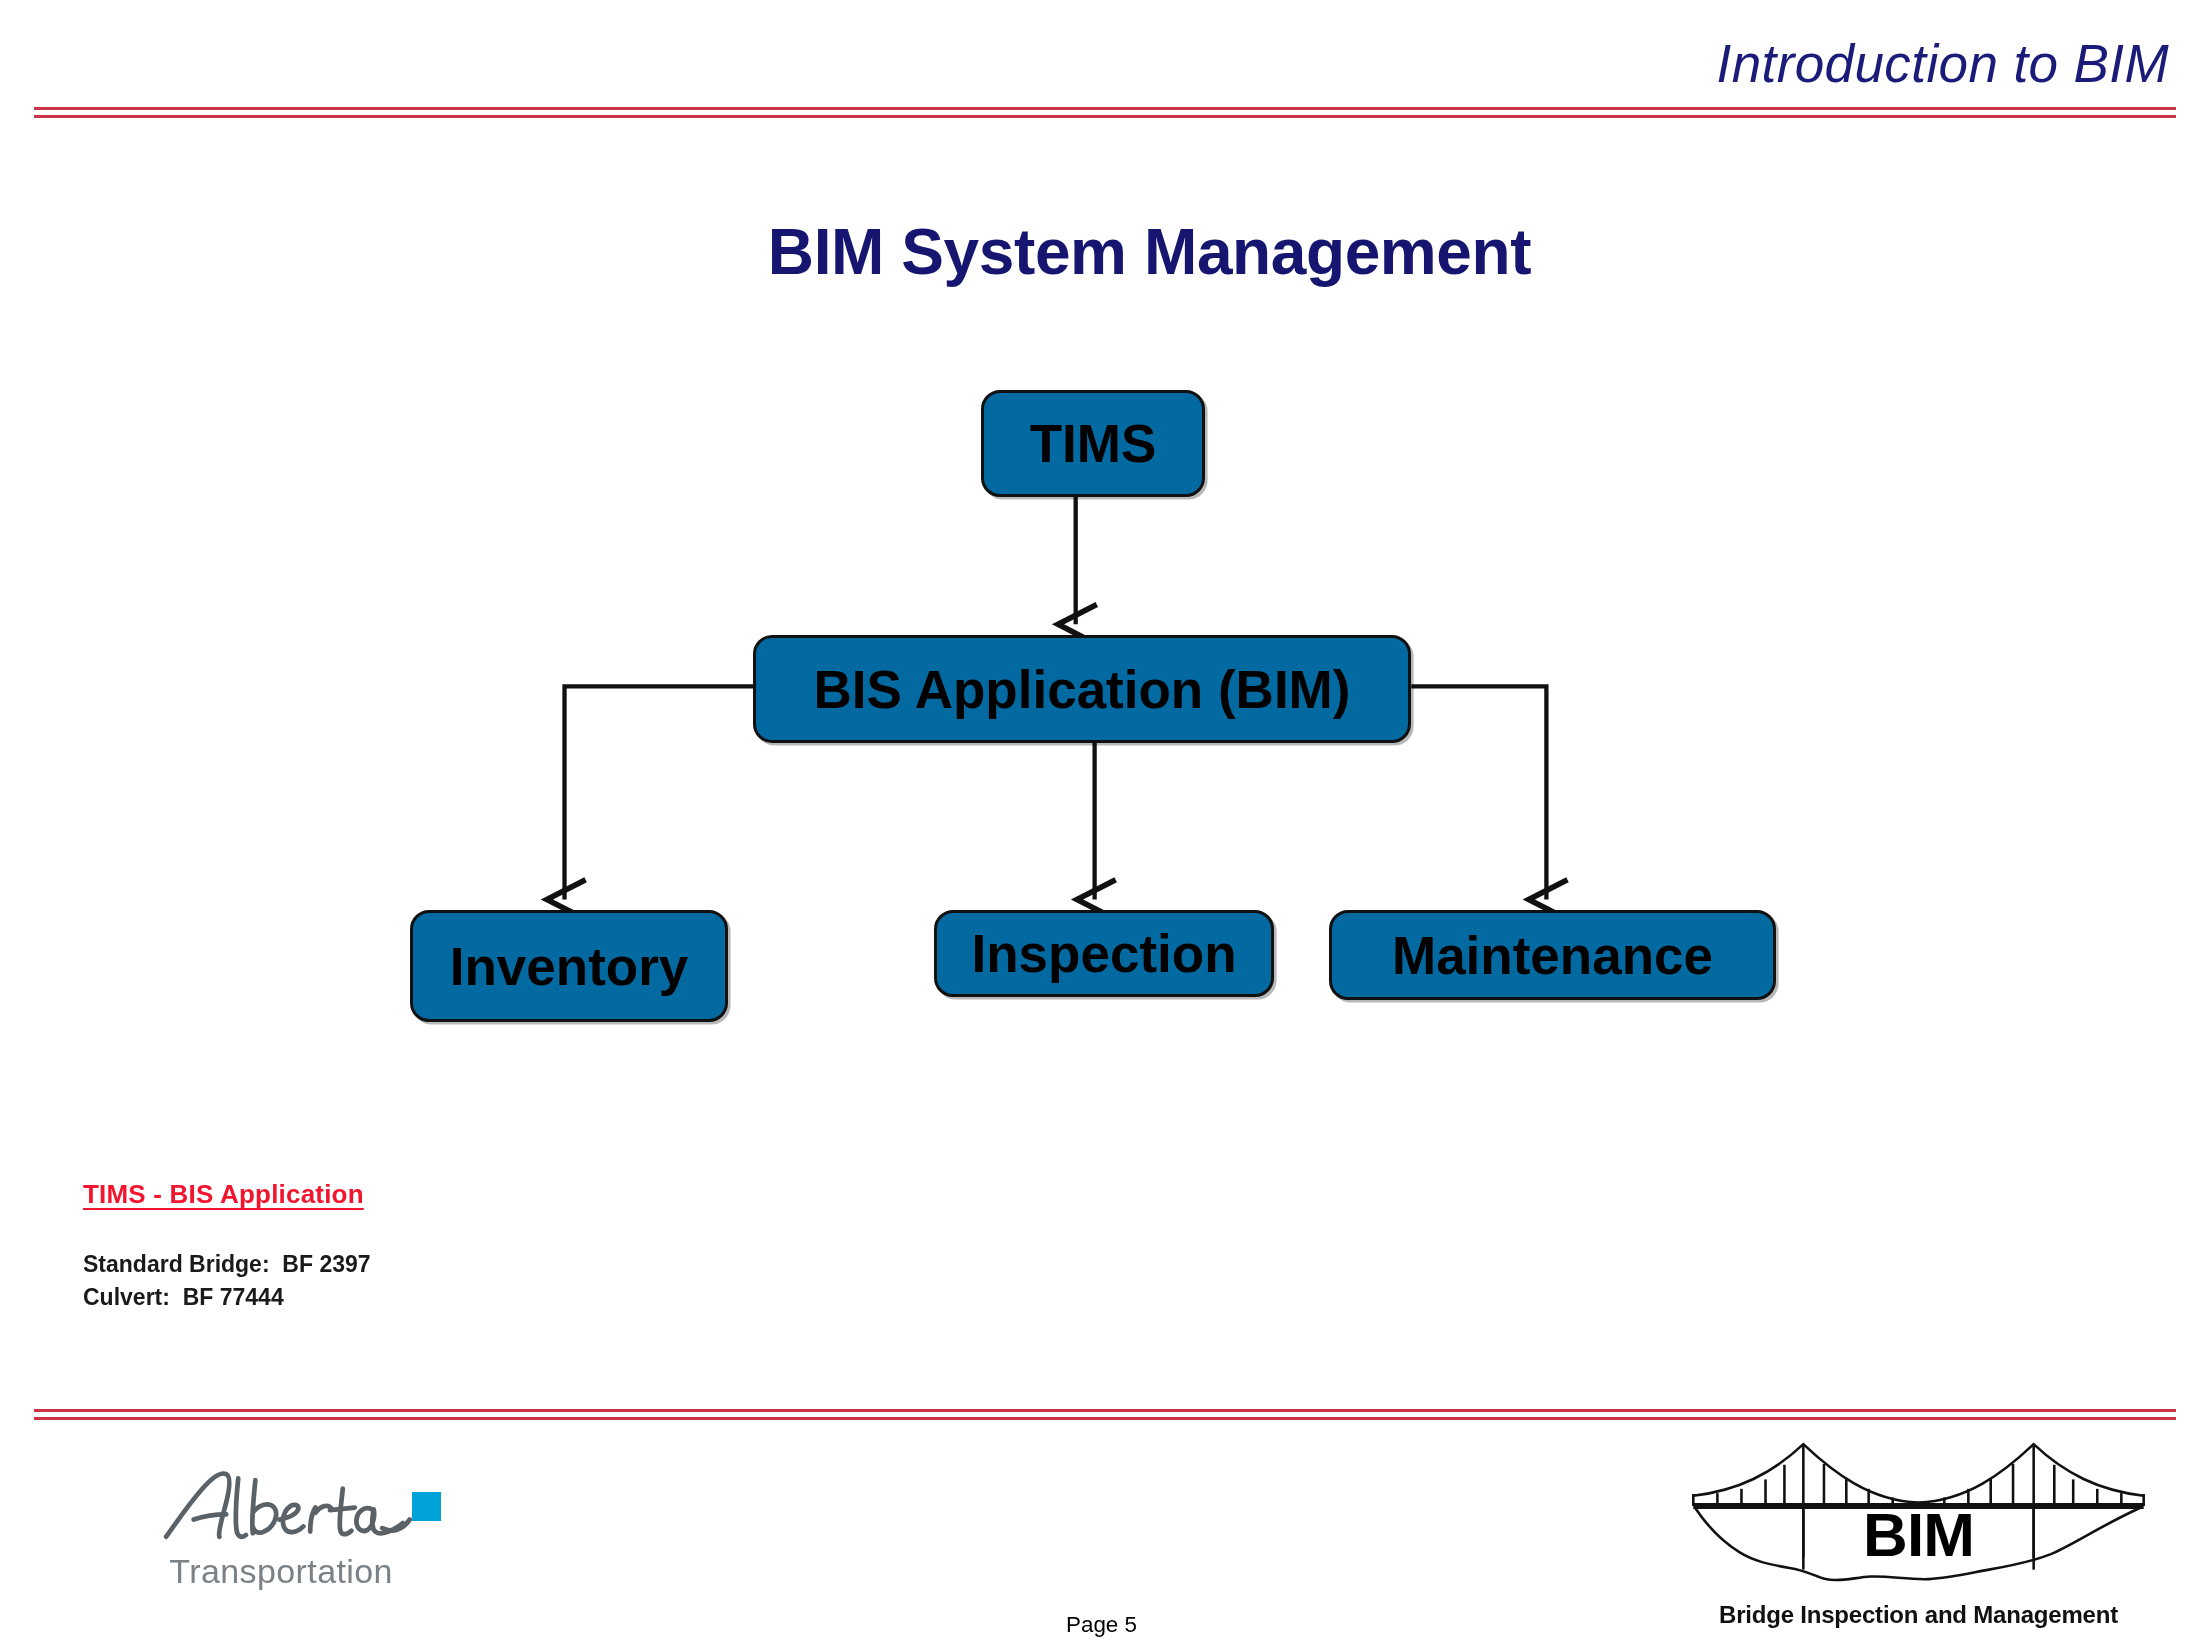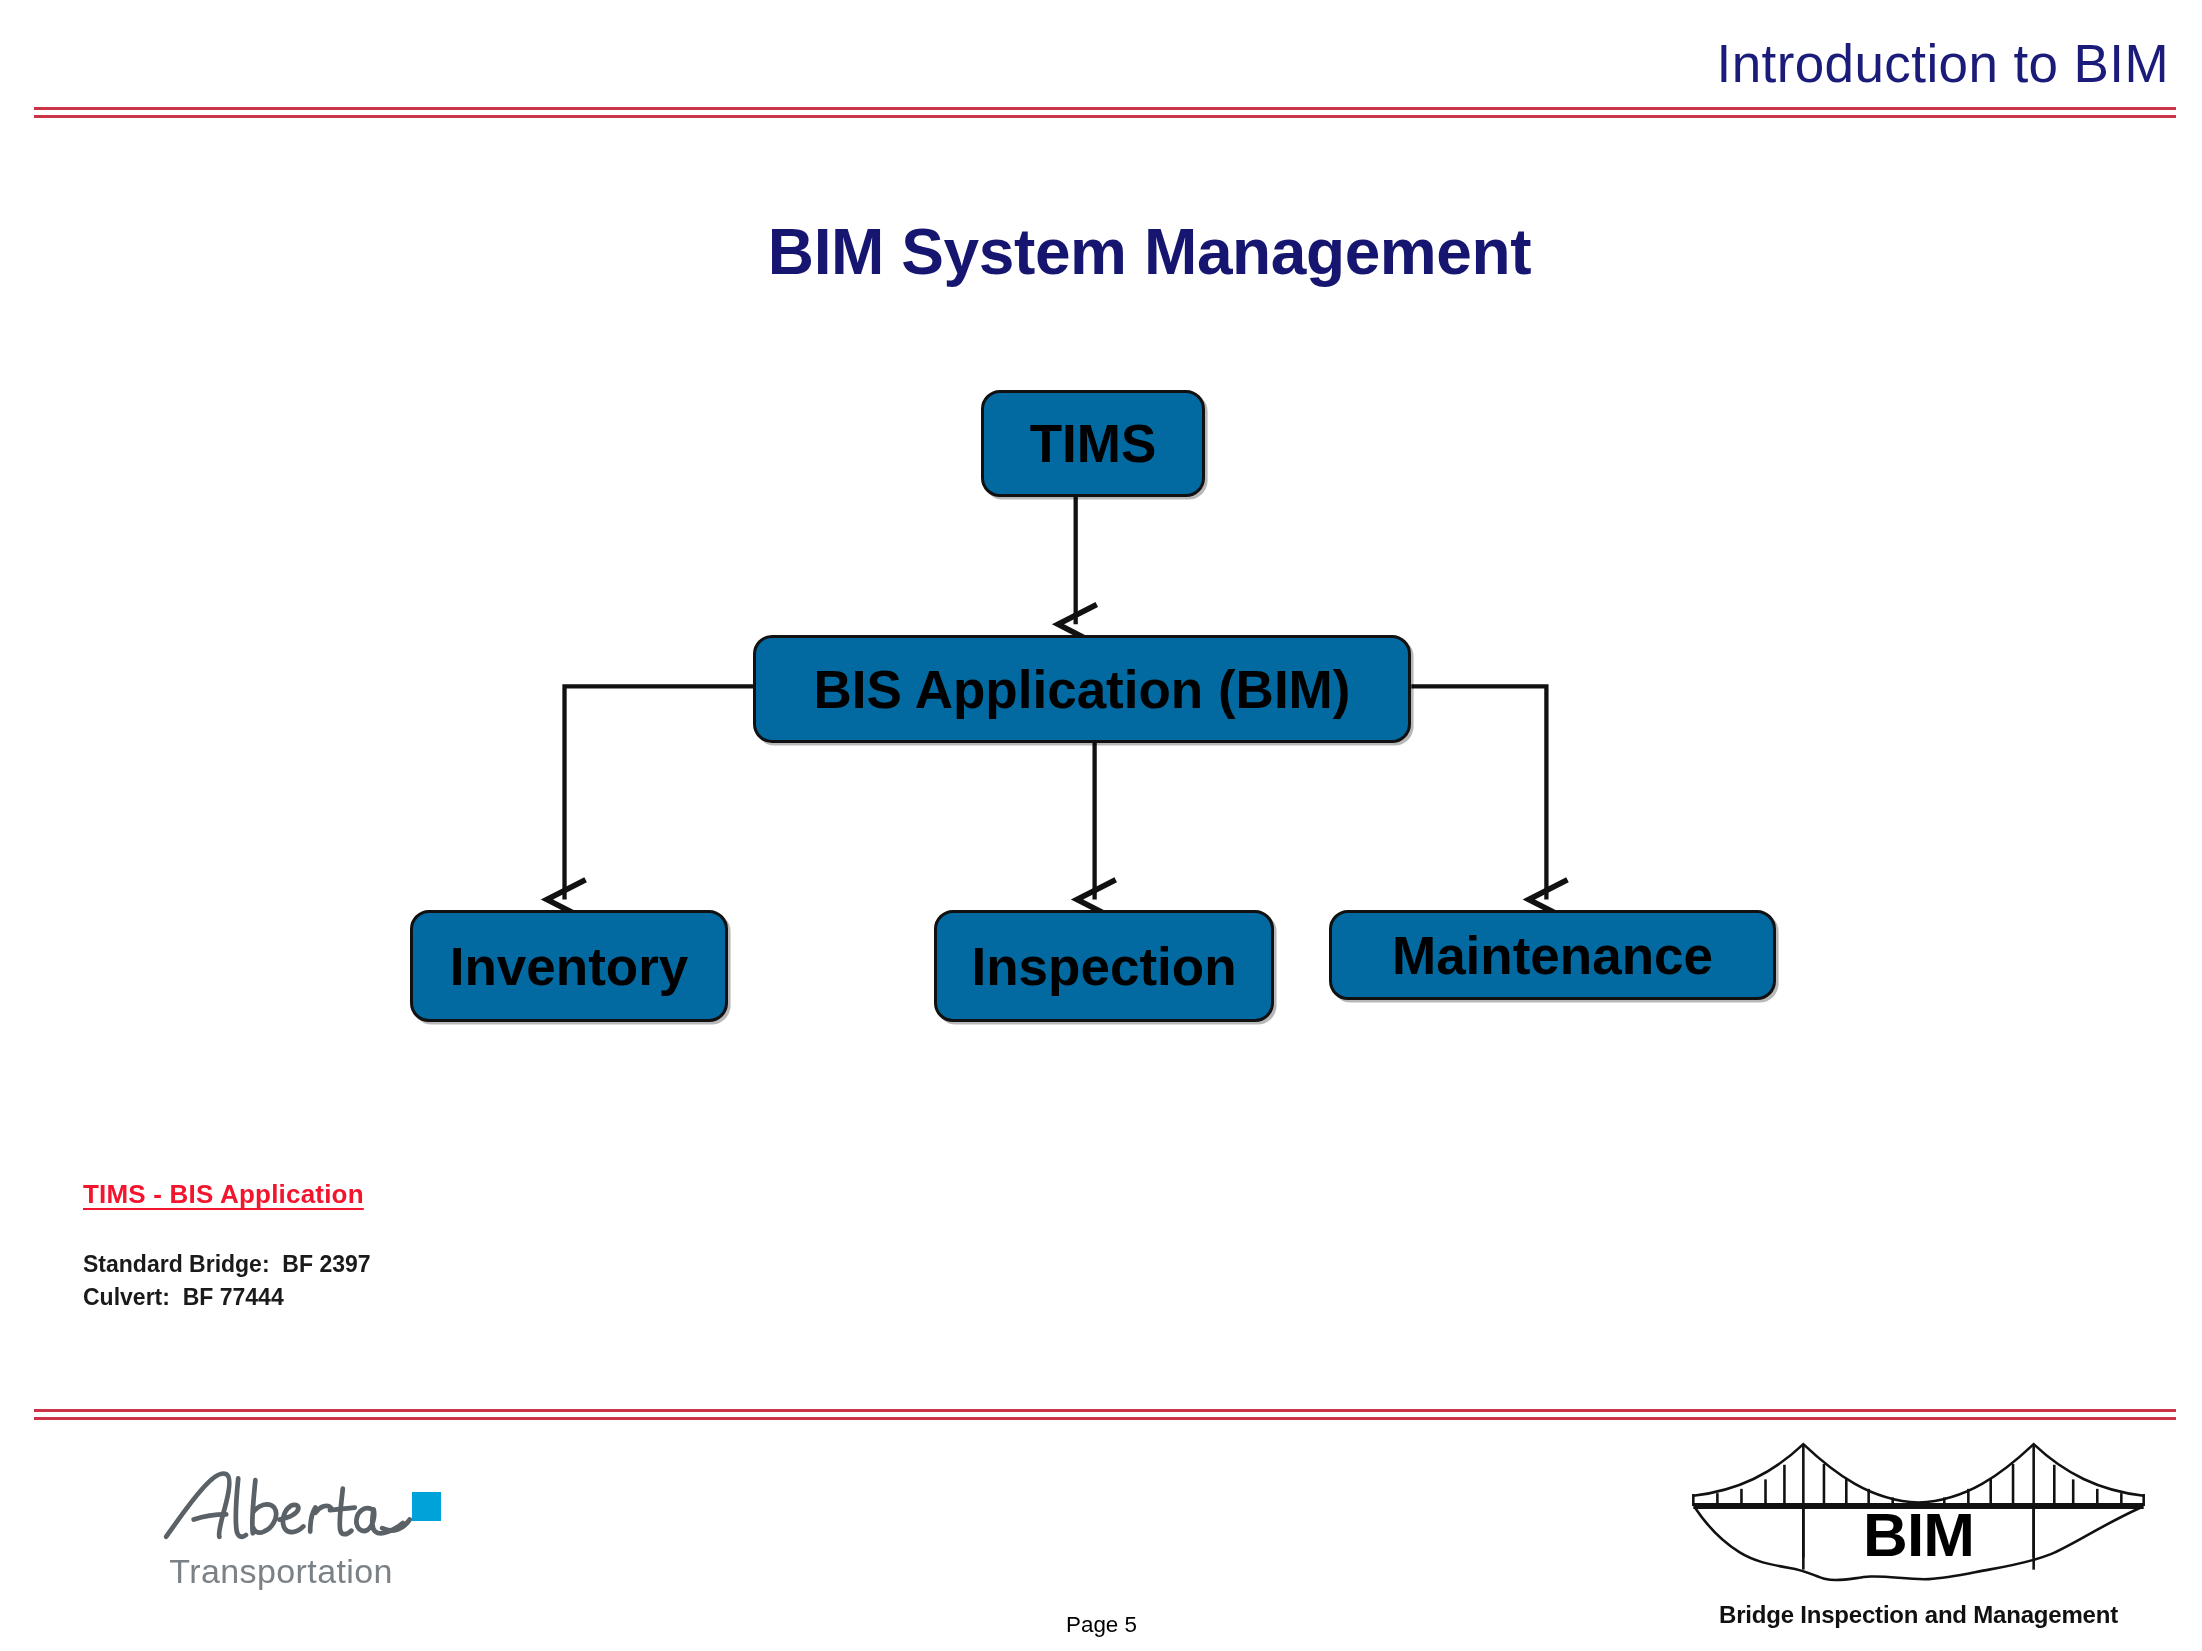--- a/index.html
+++ b/index.html
@@ -24,20 +24,21 @@
   }
   #header-title {
     position: absolute;
     right: 34px;
     top: 33px;
     font-size: 53px;
     font-weight: 400;
     color: #1b1b7a;
     letter-spacing: 0.4px;
     white-space: nowrap;
+    font-style: italic;
   }
   .rule-double {
     position: absolute;
     left: 34px;
     width: 2142px;
     height: 11.2px;
   }
   .rule-double .rl-a,
   .rule-double .rl-b {
     position: absolute;
@@ -88,21 +89,21 @@
     display: flex;
     align-items: center;
     justify-content: center;
     color: #000000;
     font-weight: bold;
     box-shadow: 2.6px 2.6px 0 rgba(0,0,0,0.28);
   }
   #node-tims      { left: 981px; top: 390px;  width: 224px; height: 107px;  font-size: 53px; }
   #node-bis       { left: 753px;  top: 635px;  width: 658px; height: 108px;  font-size: 53px; }
   #node-inventory { left: 410px;  top: 910px; width: 318px; height: 112px;  font-size: 53px; }
-  #node-inspection{ left: 934px; top: 910px; width: 340px; height: 112px;  font-size: 53px; }
+  #node-inspection{ left: 934px; top: 910px; width: 340px; height: 87px;  font-size: 53px; }
   #node-maintenance{left: 1329px; top: 910px; width: 447px; height: 90px;  font-size: 53px; }
 
   
   #notes-block {
     position: absolute;
     left: 83px;
     top: 1179px;
     width: 774px;
   }
   #notes-heading {

